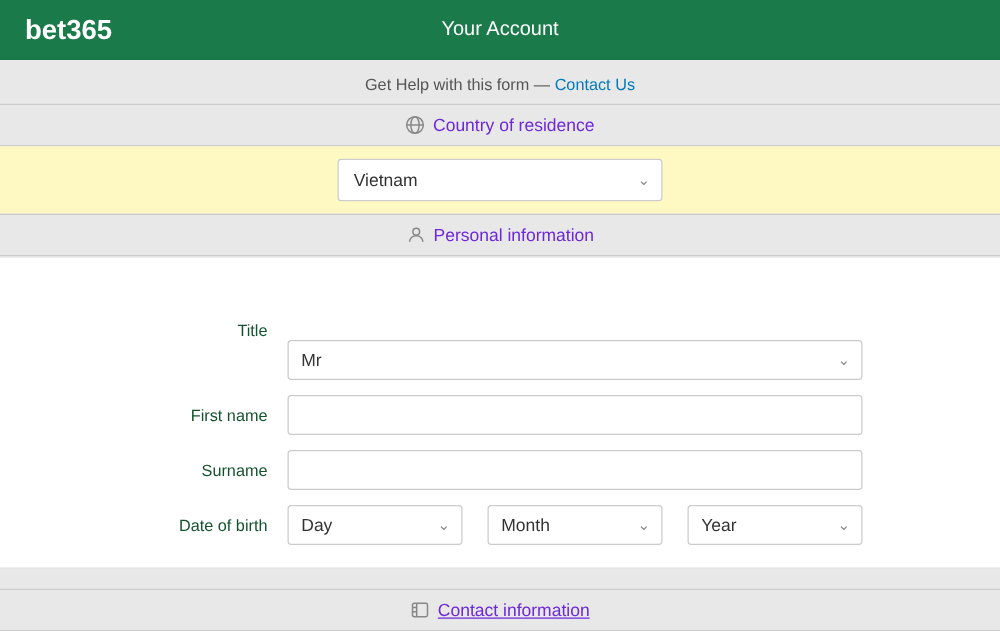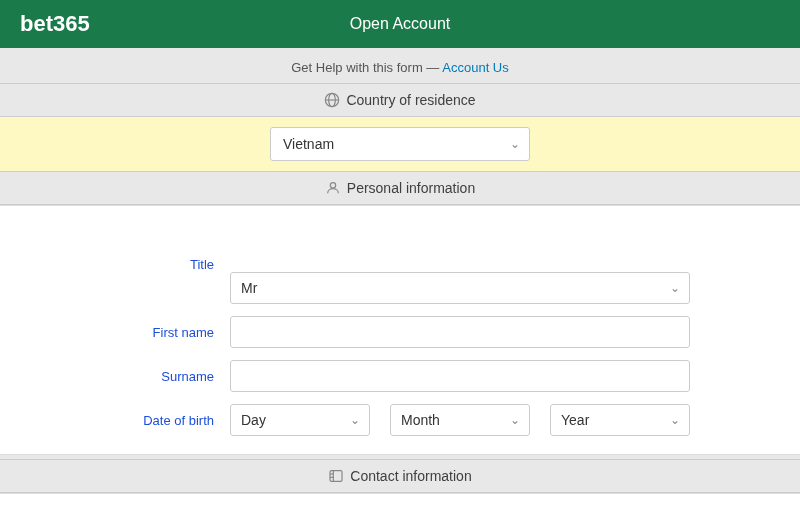--- a/index.html
+++ b/index.html
@@ -55,21 +55,21 @@
       cursor: pointer;
     }
 
     
     .section-header {
       display: flex;
       align-items: center;
       justify-content: center;
       gap: 6px;
       padding: 8px 0;
-      color: #404040;
+      color: #6d28d9;
       font-size: 14px;
       border-top: 1px solid #ccc;
       border-bottom: 1px solid #ccc;
       background: #e8e8e8;
       margin-bottom: 0;
     }
     .section-header svg {
       color: #888;
     }
 
@@ -126,21 +126,21 @@
       align-items: center;
       padding: 6px 0;
       margin: 0 auto;
       max-width: 580px;
     }
     .form-label {
       width: 120px;
       text-align: right;
       padding-right: 16px;
       font-size: 13px;
-      color: #1d4ed8;
+      color: #14532d;
       flex-shrink: 0;
     }
     .form-control {
       flex: 1;
     }
     .text-input {
       width: 100%;
       padding: 7px 10px;
       border: 1px solid #ccc;
       border-radius: 3px;
@@ -195,28 +195,28 @@
       padding: 8px 0;
     }
   </style>
 </head>
 <body>
 
 <header class="header">
   <div class="logo">
     <span>bet</span><span style="color:#fff">365</span>
   </div>
-  <div class="header-title">Open Account</div>
+  <div class="header-title">Your Account</div>
 </header>
 
 <div class="content">
 
   <div class="help-bar">
     <span>Get Help with this form —</span>
-    <a>Account Us</a>
+    <a>Contact Us</a>
   </div>
 
   <div class="section-header">
     <svg width="16" height="16" viewBox="0 0 24 24" fill="none" stroke="#888" stroke-width="1.8">
       <circle cx="12" cy="12" r="10"></circle>
       <ellipse cx="12" cy="12" rx="5" ry="10"></ellipse>
       <line x1="2" y1="12" x2="22" y2="12"></line>
     </svg>
     <span>Country of residence</span>
   </div>
@@ -299,21 +299,21 @@
         <div class="dob-select-wrap">
           <select class="dob-select">
             <option>Year</option>
           </select>
           <span class="select-chevron">⌄</span>
         </div>
       </div>
     </div>
   </div>
 
-  <div class="section-header" style="margin-top:4px;">
+  <div class="section-header" style="margin-top:16px;text-decoration:underline;">
     <svg width="16" height="16" viewBox="0 0 24 24" fill="none" stroke="#888" stroke-width="1.8">
       <rect x="3" y="4" width="18" height="16" rx="2"></rect>
       <line x1="8" y1="4" x2="8" y2="20"></line>
       <line x1="3" y1="9" x2="8" y2="9"></line>
       <line x1="3" y1="14" x2="8" y2="14"></line>
     </svg>
     <span>Contact information</span>
   </div>
 
   <div class="contact-fields">

